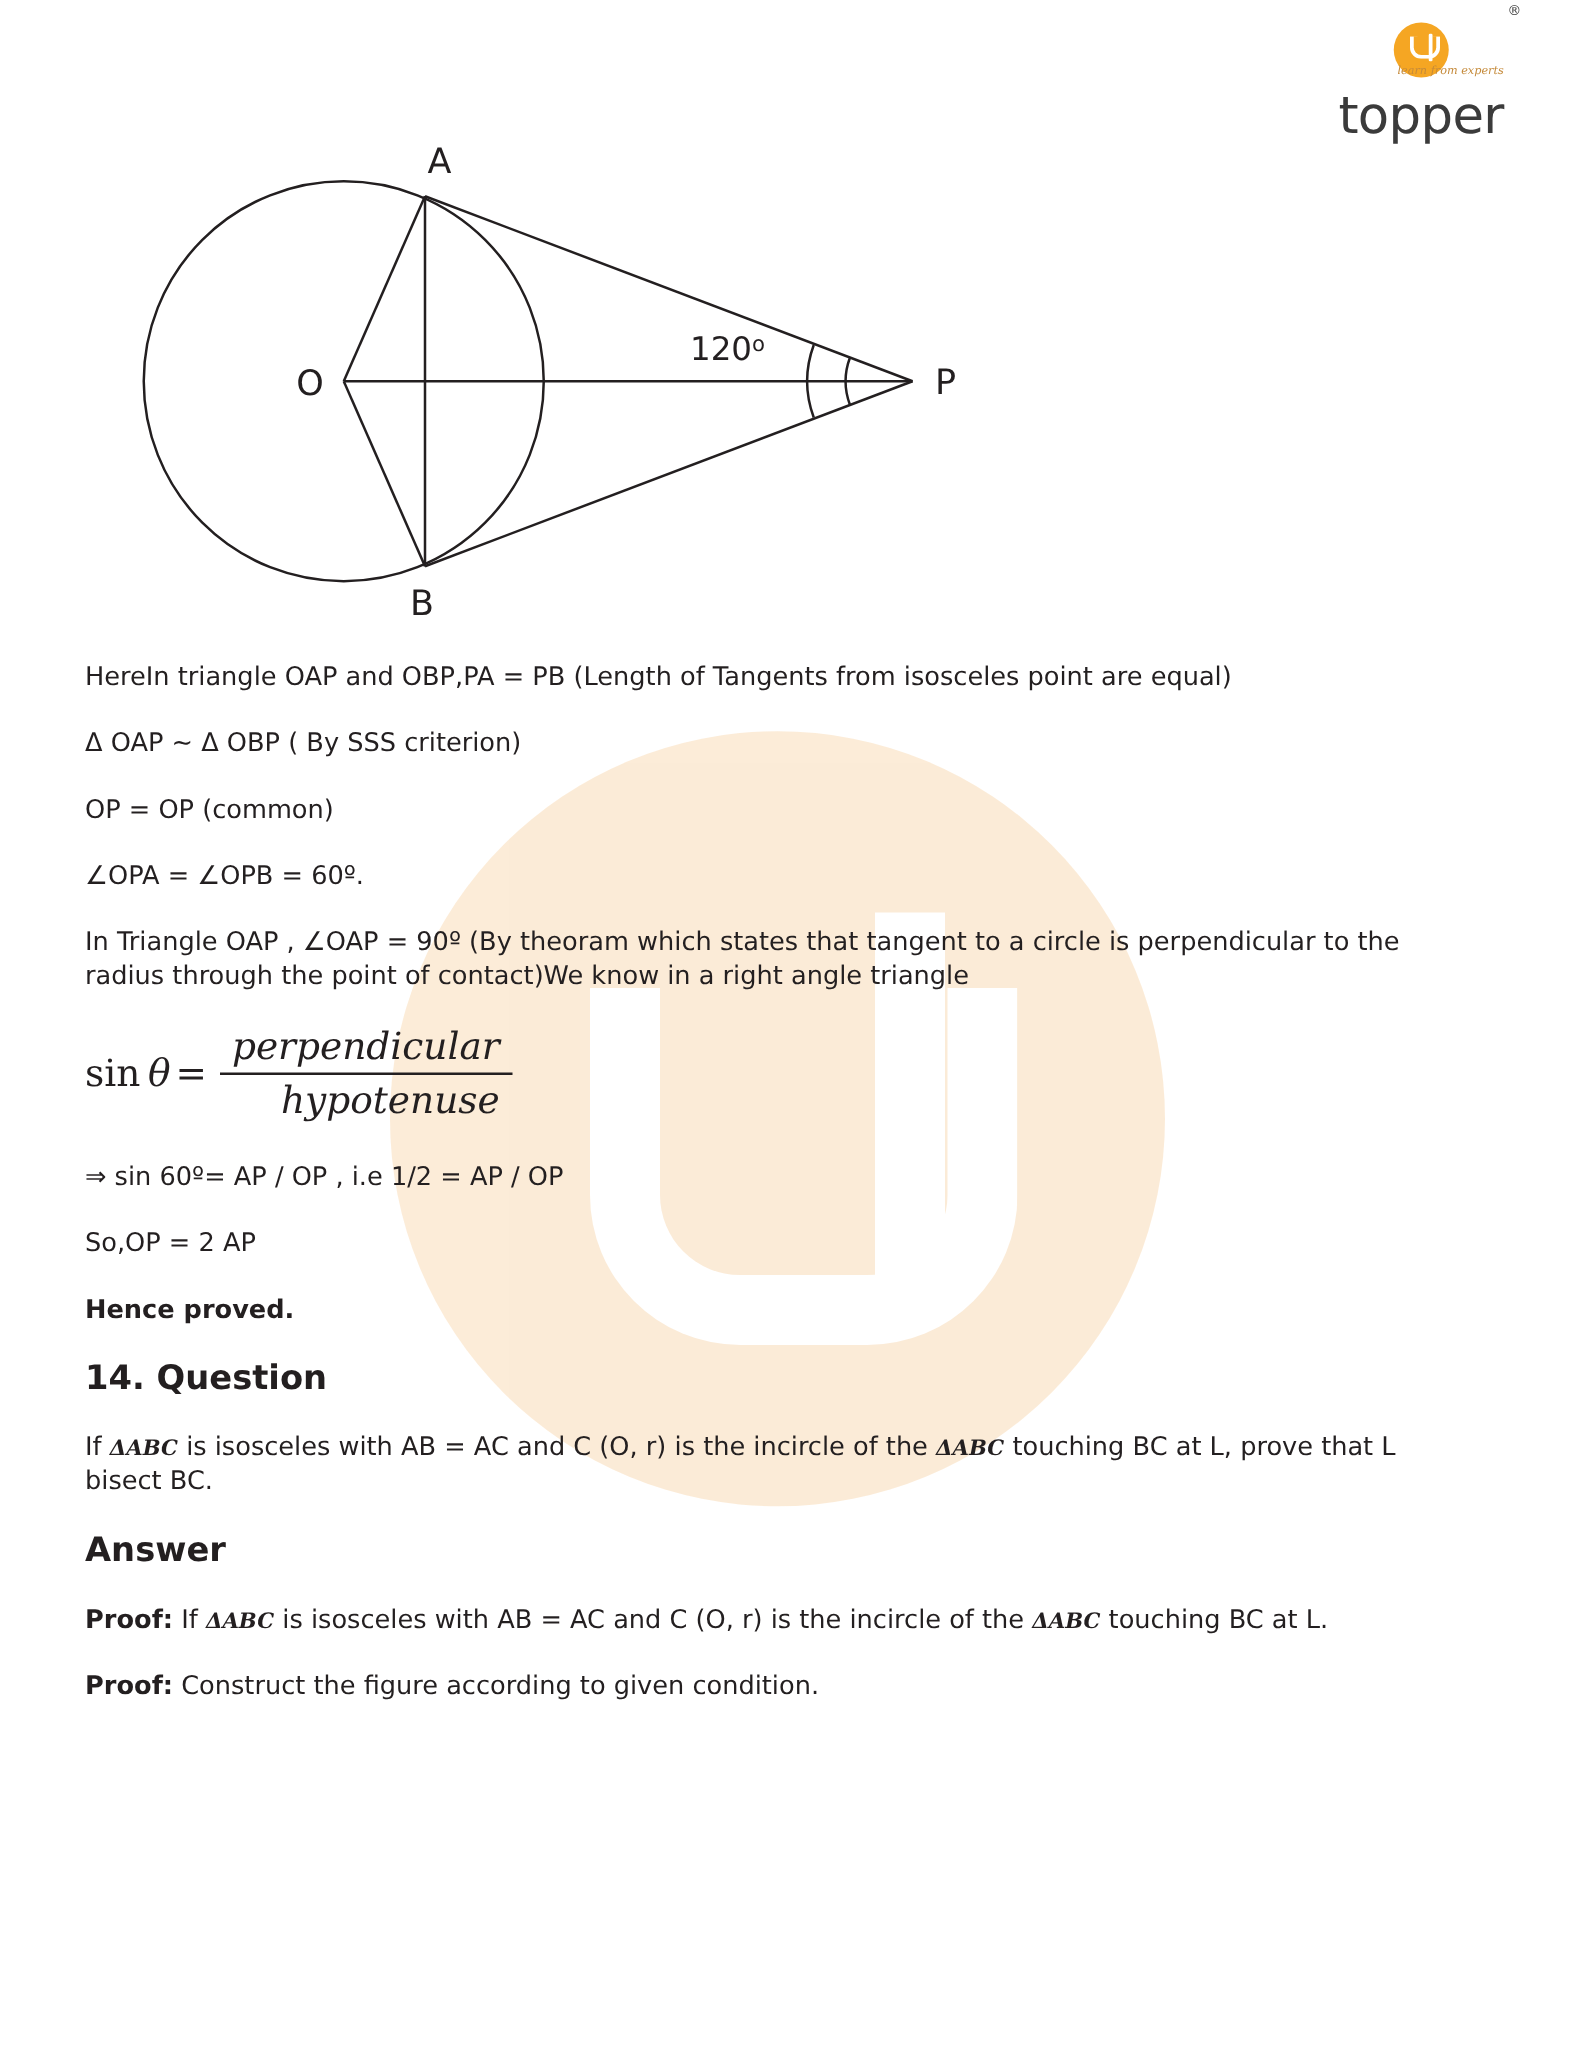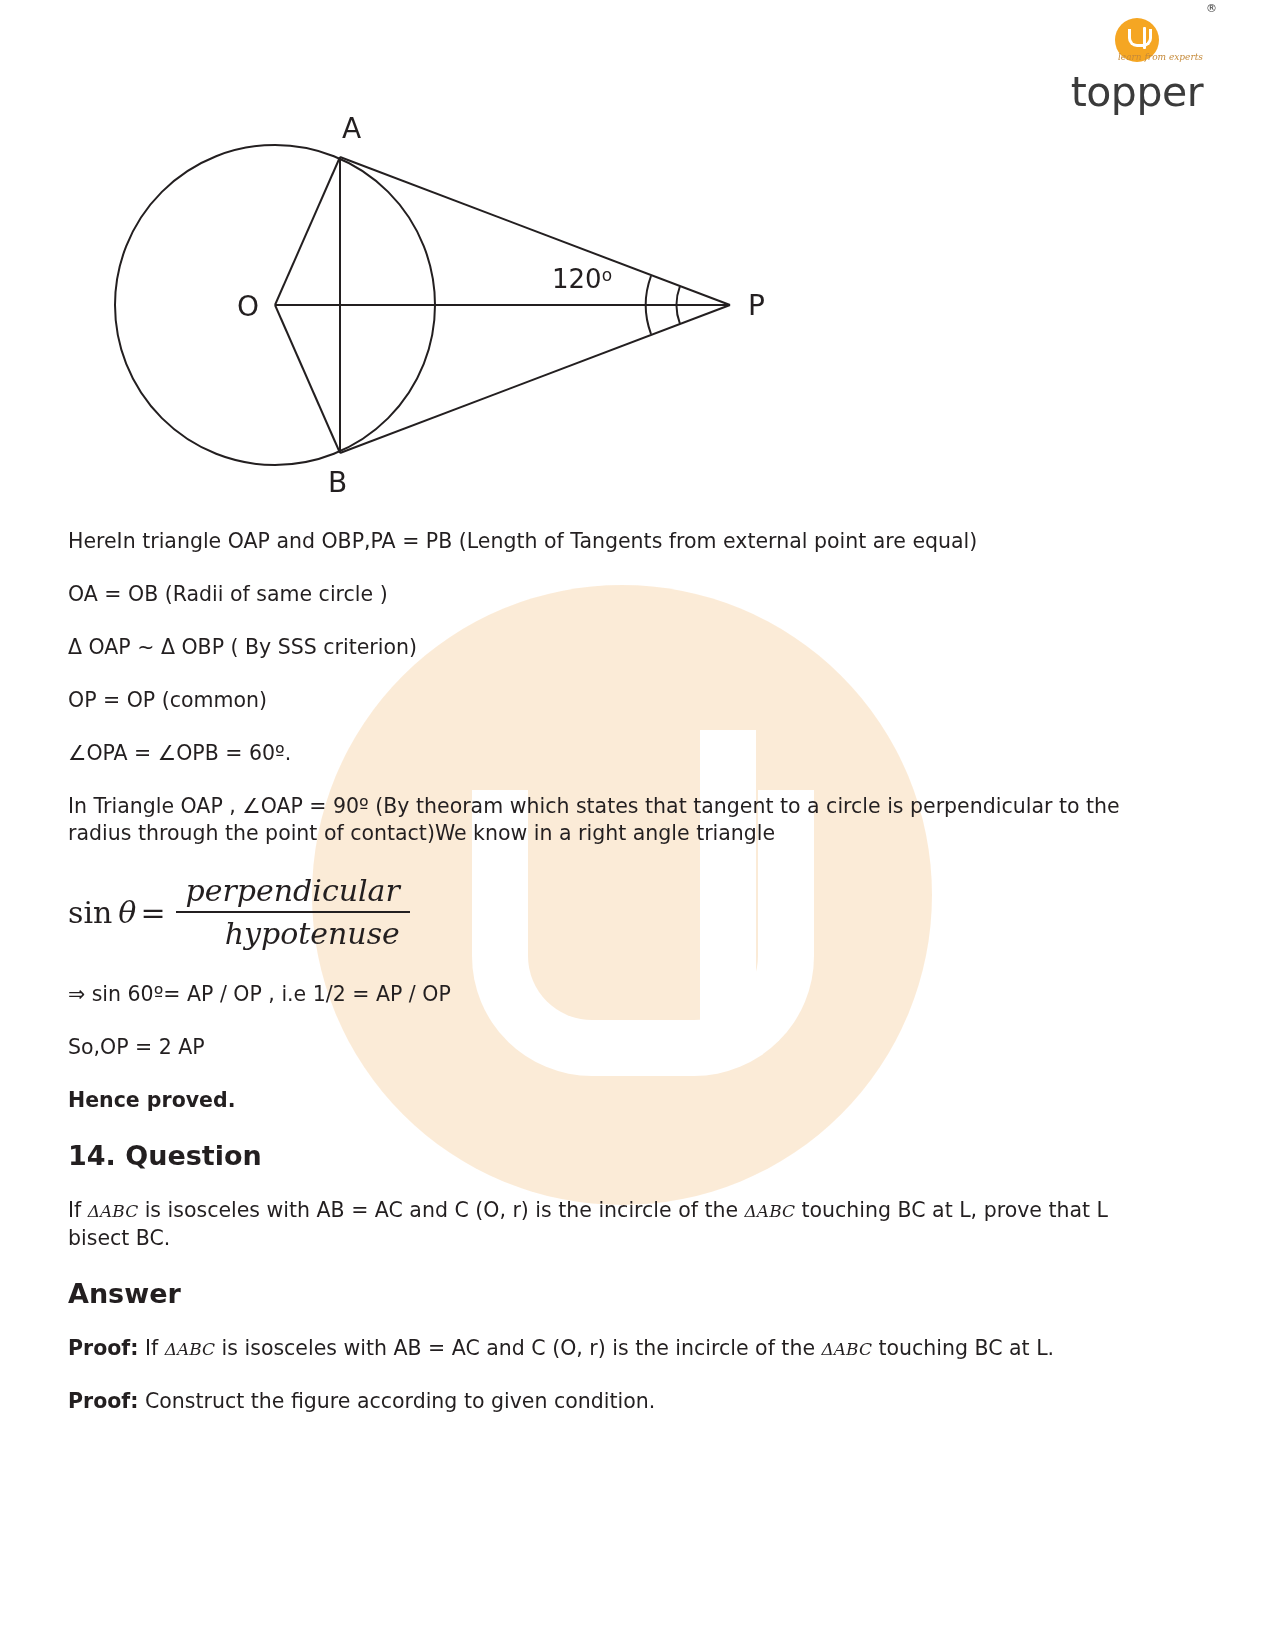--- a/index.html
+++ b/index.html
@@ -144,20 +144,21 @@
     font-size: 20.5px;
     line-height: 1.32;
     margin: 0 0 26px 0;
     color: #231f20;
   }
   .bold { font-weight: bold; }
   .tri {
     font-family: "DejaVu Serif", serif;
     font-style: italic;
     font-size: 17px;
+    font-weight: bold;
   }
   .formula {
     margin: 6px 0 30px 0;
     display: flex;
     align-items: center;
     font-family: "DejaVu Serif", serif;
     font-size: 30px;
     color: #231f20;
   }
   .formula .lhs {
@@ -229,22 +230,21 @@
     <text x="238" y="382">B</text>
     <text x="147" y="206">O</text>
     <text x="658" y="205">P</text>
   </g>
   <text x="462" y="178" fill="#231f20" font-family="DejaVu Sans, sans-serif" font-size="26">120<tspan font-size="17" dy="-7">o</tspan></text>
 </svg>
 </div>
 
 <div class="content">
 
-  <p class="para">HereIn triangle OAP and OBP,PA = PB (Length of Tangents from external point are equal)</p>
-  <p class="para">OA = OB (Radii of same circle )</p>
+  <p class="para">HereIn triangle OAP and OBP,PA = PB (Length of Tangents from isosceles point are equal)</p>
   <p class="para">Δ OAP ~ Δ  OBP ( By SSS criterion)</p>
   <p class="para">OP = OP (common)</p>
   <p class="para">∠OPA = ∠OPB = 60º.</p>
   <p class="para">In Triangle OAP , ∠OAP = 90º  (By theoram which states that tangent to a circle is perpendicular to the radius through the point of contact)We know in a right angle triangle</p>
 
   <div class="formula">
     <span class="lhs">sin</span>
       <span class="theta">θ</span>
     <span class="eq">=</span>
     <span class="frac">

